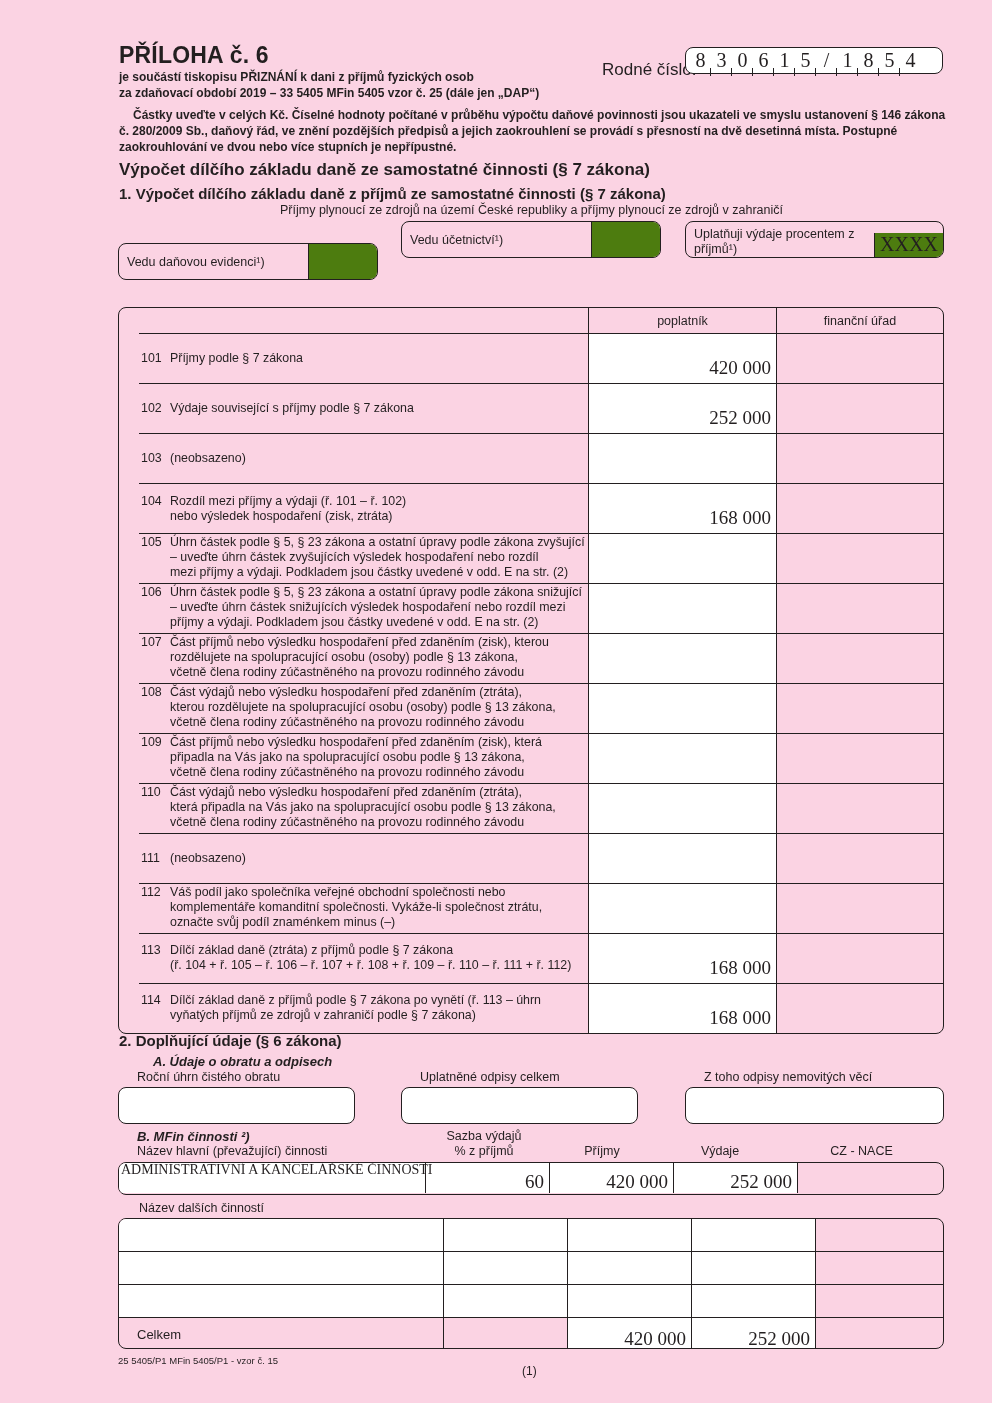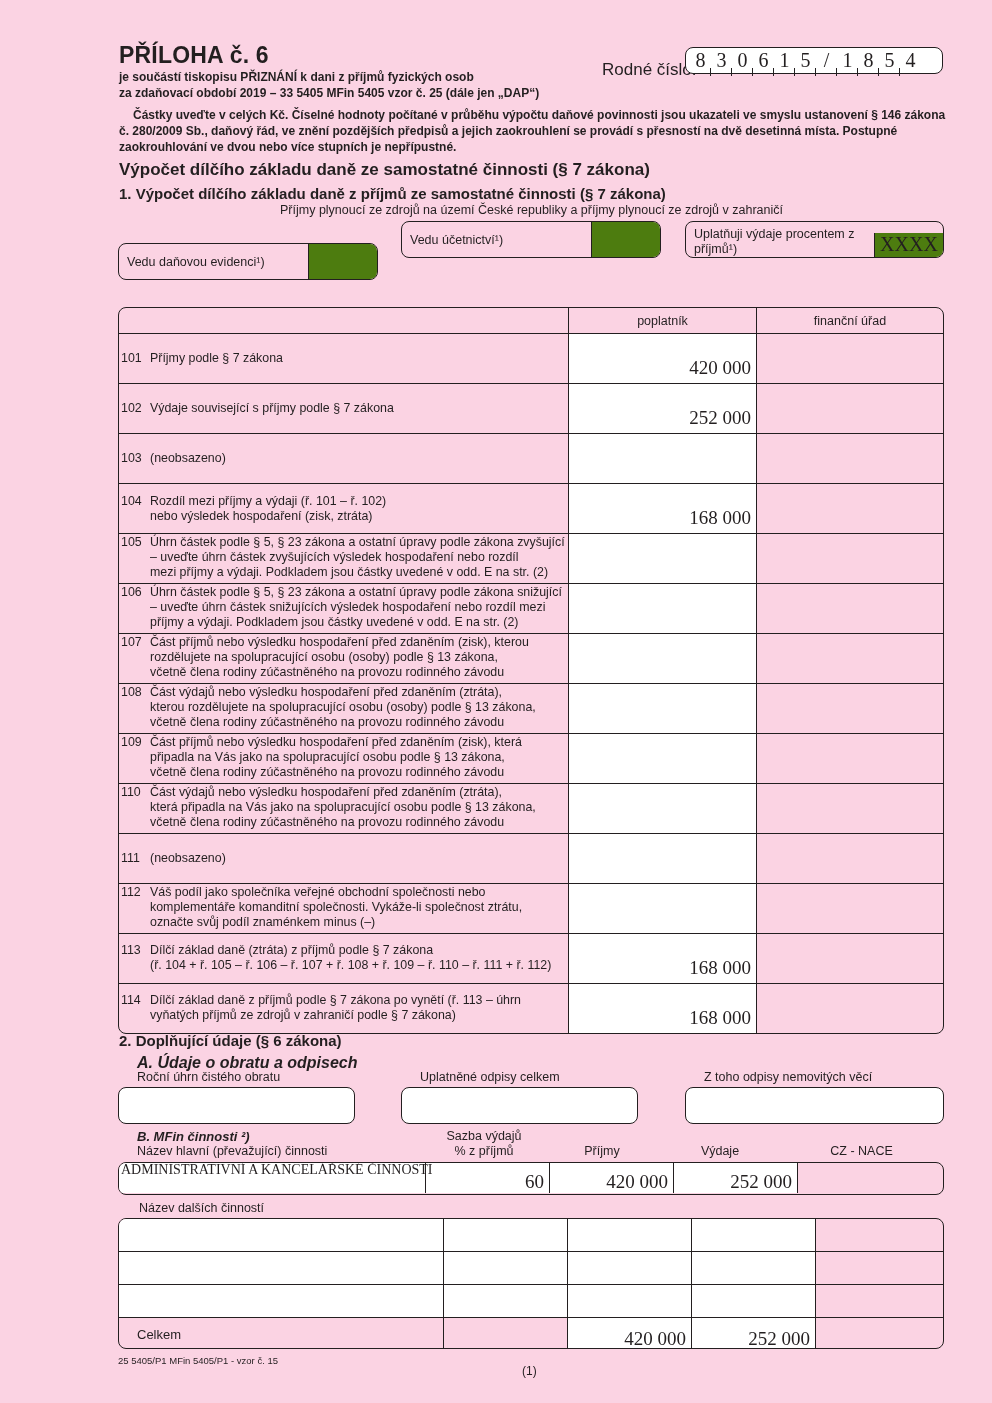--- a/index.html
+++ b/index.html
@@ -28,39 +28,39 @@
     top:221px; height:37px; border:1.6px solid #231f20; border-radius:8px; box-sizing:border-box;
     display:flex; align-items:stretch; overflow:hidden;
   }
   .chk .lbl { flex:1; font-size:12.5px; padding-left:8px; display:flex; align-items:center; }
   .chk .val { width:68px; background:#4d7c0f; border-left:1.2px solid #231f20; font-family:"Liberation Serif", serif; font-size:20px; display:flex; align-items:flex-end; justify-content:center; padding-bottom:1px; }
   .chk1 { left:118px; width:260px;margin-top:22px; }
   .chk2 { left:401px; width:260px; }
   .chk3 { left:685px; width:259px;align-items:flex-end; }
   .chk3 .lbl { align-items:flex-start; line-height:15px; padding-top:2px; }
   .main-table {
-    left:118px; top:307px; width:826px; border:1.6px solid #231f20; border-radius:8px; overflow:hidden; box-sizing:border-box;
+    left:118px; top:307px; width:826px; border:1.6px solid #231f20; border-radius:8px; overflow:hidden; box-sizing:border-box;padding-left:20px;
   }
   table { border-collapse:collapse; width:100%; }
   .main-table td { border:1px solid #231f20; padding:0; vertical-align:top; }
   .main-table tr:first-child td { border-top:none; }
   .main-table tr:last-child td { border-bottom:none; }
   .main-table td:first-child { border-left:none;margin-left:35px; }
   .main-table td:last-child { border-right:none; }
   .c-label { width:449px; font-size:12.4px; line-height:15px; }
   .c-pop { width:187px; background:#fff; }
   .c-fu { }
   .hdr td { height:25px; font-size:12.5px; text-align:center; vertical-align:middle !important; }
   .hdr .c-pop { background:transparent; }
   .row td { height:49px; }
   .lab-wrap { display:flex; padding:1px 0 0 2px; }
   .num { width:29px; flex:none; }
   .amt { font-family:"Liberation Serif", serif; font-size:19px; text-align:right; padding-right:5px; display:flex; align-items:flex-end; justify-content:flex-end; height:47px; box-sizing:border-box; padding-bottom:2px; }
   .s2 { left:119px; top:1032px; font-size:15px; font-weight:bold; }
-  .sa { left:137px; top:1054px; font-size:16px; font-weight:bold; font-style:italic; }
+  .sa { left:153px; top:1054px; font-size:13px; font-weight:bold; font-style:italic; }
   .fl { top:1070px; font-size:12.5px; }
   .fbox { top:1087px; height:37px; border:1.6px solid #231f20; border-radius:8px; background:#fff; box-sizing:border-box; }
   .sb { left:137px; top:1129px; font-size:13px; font-weight:bold; font-style:italic; }
   .colh { font-size:12.5px; text-align:center; }
   .act-main {
     left:118px; top:1162px; width:826px; height:33px; border:1.6px solid #231f20; border-radius:8px; overflow:hidden; box-sizing:border-box;
   }
   .act-main table td, .act-other table td { border:1px solid #231f20; padding:0; }
   .act-main table td { height:30px; border-top:none; border-bottom:none; }
   .act-main table td:first-child, .act-other table td:first-child { border-left:none; }

